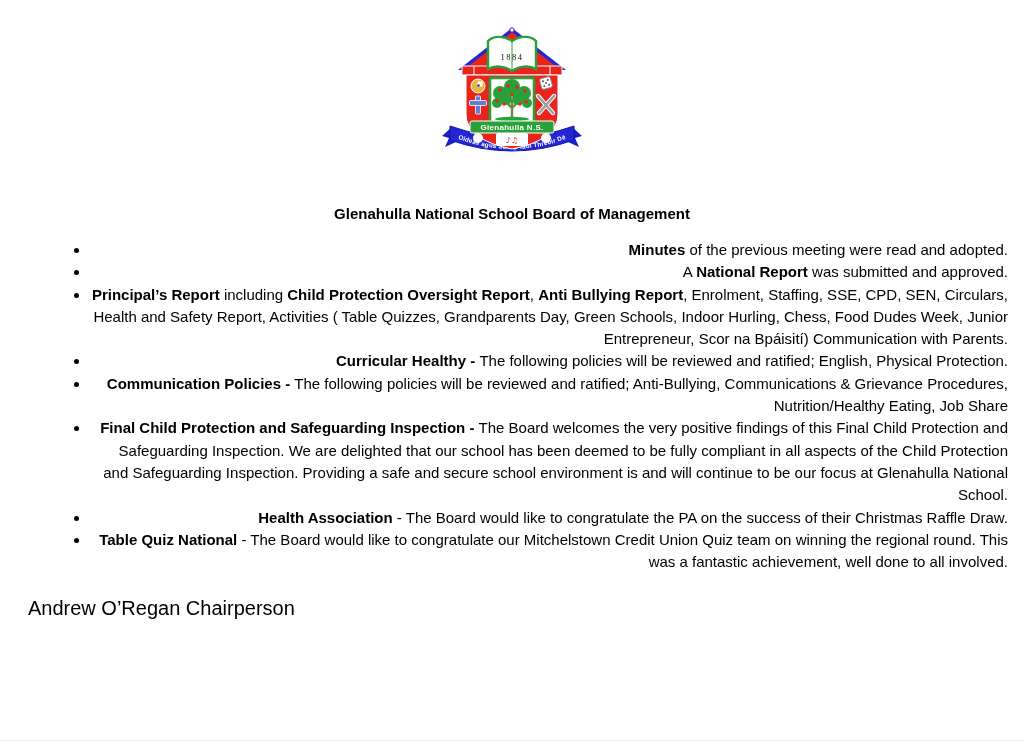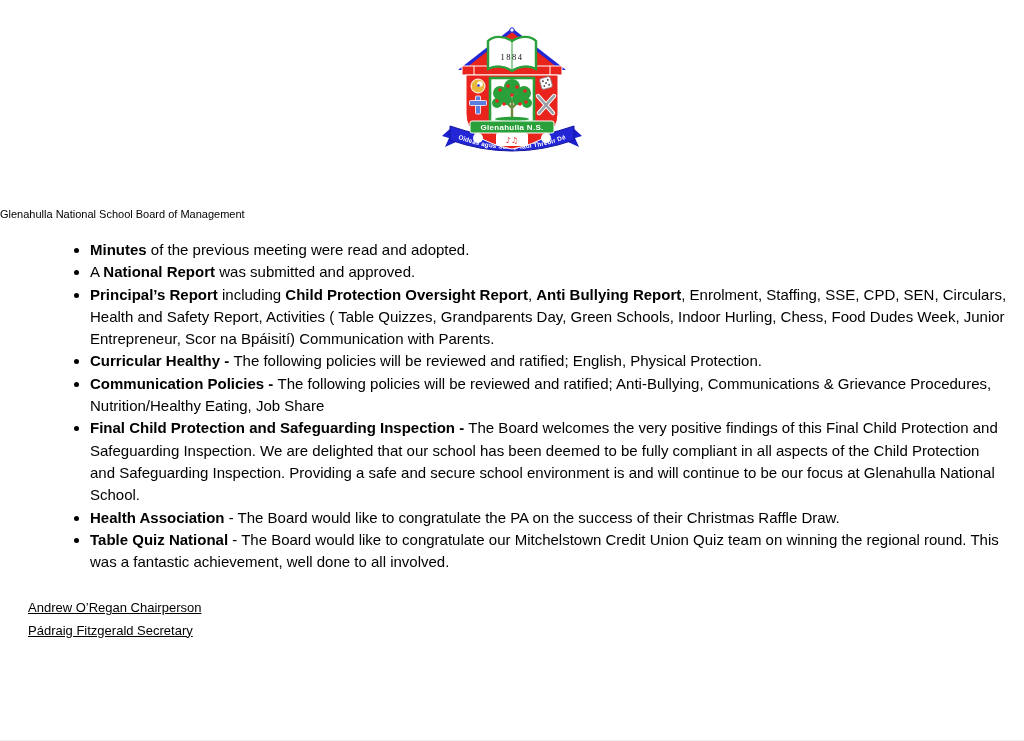--- a/index.html
+++ b/index.html
@@ -32,40 +32,39 @@
     font-family: "Liberation Sans", sans-serif;
     font-size: 6.3px; font-weight: bold;
     letter-spacing: 0.2px;
   }
   .crest-music-text {
     font-family: "DejaVu Sans", sans-serif;
     font-size: 8px; font-style: italic;
   }
   .title-block {
     margin-top: 37px;
-    text-align: left;
-    font-size: 11px;
-    font-weight: normal;
+    text-align: center;
+    font-size: 15px;
+    font-weight: bold;
     line-height: 22px;
   }
   ul.report {
     margin: 14px 0 0 0;
     padding: 0 0 0 90px;
     width: 918px;
     font-size: 15px;
     line-height: 22.3px;
     list-style: disc outside;
   }
-  ul.report li { margin: 0; padding: 0; }
+  ul.report li { margin: 0; padding: 0; text-align: right; }
   .b { font-weight: bold; }
   .signatures {
     margin: 24px 12px 0 28px;
-    font-size: 13px;
+    font-size: 20px;
     line-height: 22.3px;
-    text-decoration: underline;
   }
 </style>
 </head>
 <body>
 
 <div class="page">
 
   <div class="crest-wrap">
     <svg class="crest" viewBox="0 0 140 150">
 
@@ -170,16 +169,15 @@
       <li><span class="b">Principal’s Report</span><span> including </span><span class="b">Child Protection Oversight Report</span><span>, </span><span class="b">Anti Bullying Report</span><span>, Enrolment, Staffing, SSE, CPD, SEN, Circulars, Health and Safety Report, Activities ( Table Quizzes, Grandparents Day, Green Schools, Indoor Hurling, Chess, Food Dudes Week, Junior Entrepreneur, Scor na Bpáisití) Communication with Parents.</span></li>
       <li><span class="b">Curricular Healthy - </span><span>The following policies will be reviewed and ratified; English, Physical Protection.</span></li>
       <li><span class="b">Communication Policies - </span><span>The following policies will be reviewed and ratified; Anti-Bullying, Communications &amp; Grievance Procedures, Nutrition/Healthy Eating, Job Share</span></li>
       <li><span class="b">Final Child Protection and Safeguarding Inspection - </span><span>The Board welcomes the very positive findings of this Final Child Protection and Safeguarding Inspection. We are delighted that our school has been deemed to be fully compliant in all aspects of the Child Protection and Safeguarding Inspection. Providing a safe and secure school environment is and will continue to be our focus at Glenahulla National School.</span></li>
       <li><span class="b">Health Association</span><span> -  The Board would like to congratulate the PA on the success of their Christmas Raffle Draw.</span></li>
       <li><span class="b">Table Quiz National</span><span> - The Board would like to congratulate our Mitchelstown Credit Union Quiz team on winning the regional round. This was a fantastic achievement, well done to all involved.</span></li>
     </ul>
 
   <div class="signatures">
     <div>Andrew O’Regan Chairperson</div>
-    <div>Pádraig Fitzgerald Secretary</div>
   </div>
 
 </div>
 
 </body></html>

